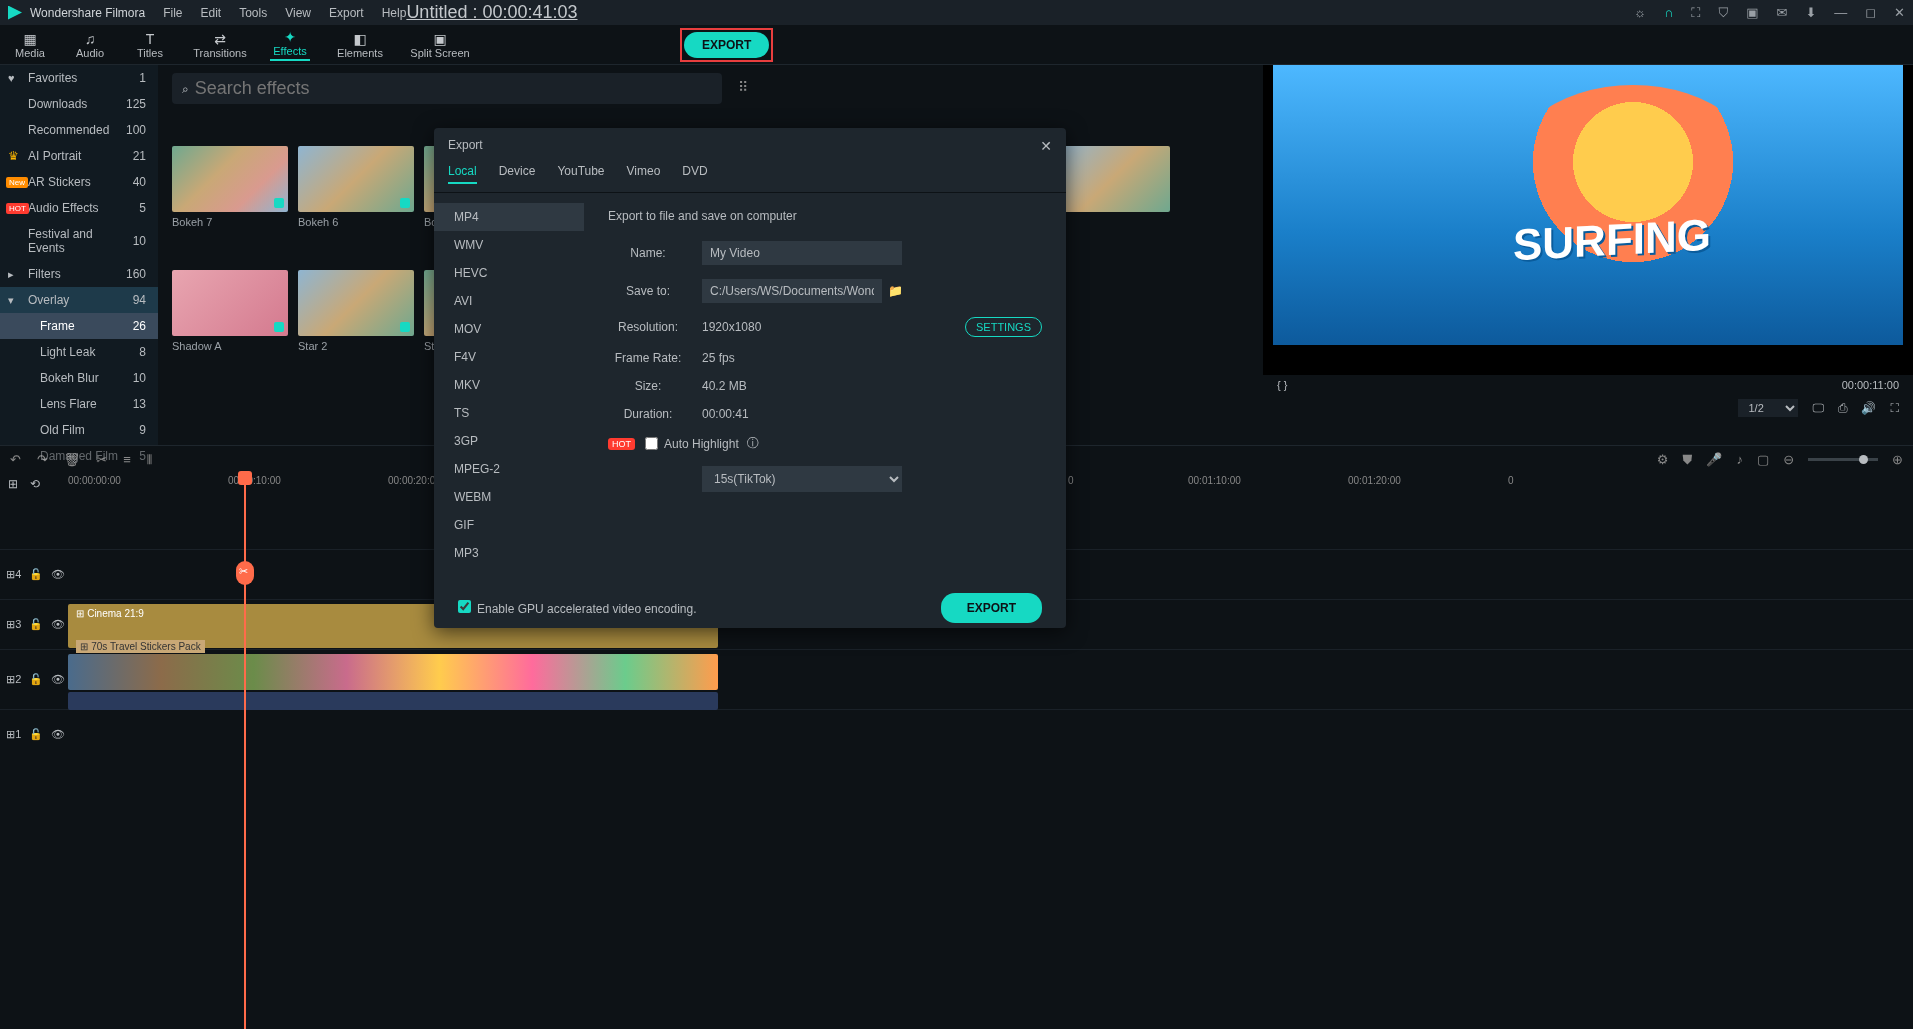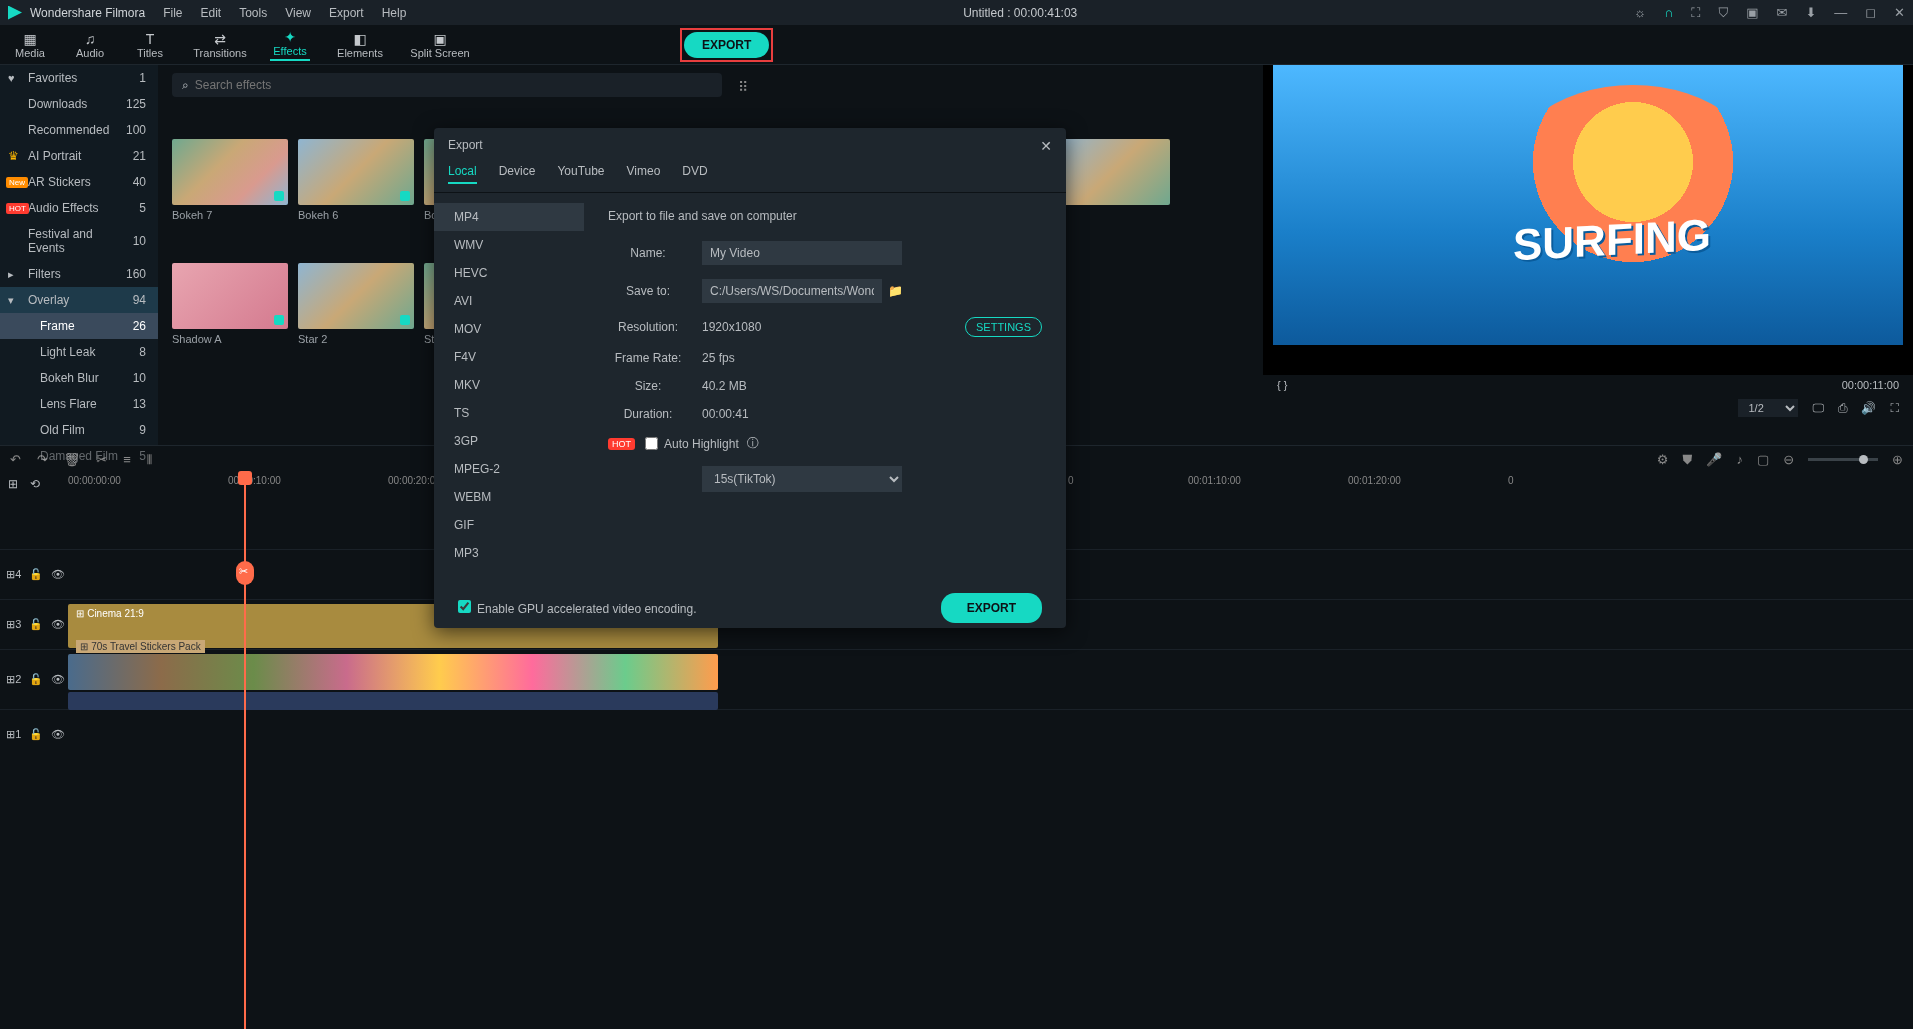--- a/index.html
+++ b/index.html
@@ -4,21 +4,21 @@
 <style>
 * { margin:0; padding:0; box-sizing:border-box; font-family:"Segoe UI",Arial,sans-serif; }
 body { background:#0d1216; color:#b8bcc0; width:1913px; height:1029px; overflow:hidden; font-size:12px; position:relative; }
 
 
 .titlebar { height:25px; background:#1a2128; display:flex; align-items:center; padding:0 8px; }
 .titlebar .logo { width:14px; height:14px; background:#16d9c3; clip-path:polygon(0 0,100% 50%,0 100%); margin-right:8px; }
 .titlebar .brand { color:#d0d4d8; margin-right:18px; font-size:12px; }
 .titlebar .menu { display:flex; gap:18px; }
 .titlebar .menu span { cursor:pointer; font-size:12px; }
-.titlebar .center { flex:1; text-align:center; color:#c4c8cc; font-size:12px; }
+.titlebar .center { flex:1; color:#c4c8cc; font-size:18px;text-decoration:underline; }
 .titlebar .right { display:flex; gap:18px; align-items:center; }
 .titlebar .right span { cursor:pointer; font-size:13px; color:#9aa0a6; }
 .titlebar .wbtn { cursor:pointer; }
 
 
 .toptabs { height:40px; background:#0d1216; display:flex; align-items:center; border-bottom:1px solid #1e262d; position:relative; }
 .toptabs .tab { width:60px; text-align:center; padding:3px 0; cursor:pointer; font-size:11px; }
 .toptabs .tab.wide { width:80px; }
 .toptabs .tab .ico { font-size:14px; display:block; color:#c4c8cc; }
 .toptabs .tab.active { color:#16d9c3; }
@@ -34,21 +34,21 @@
 .side-item .ico { position:absolute; left:8px; font-size:11px; }
 .side-item.selected { background:#1e3a4a; }
 .side-item.sub { padding-left:40px; }
 .side-item.sub.selected { background:#3a4a5c; color:#fff; }
 .badge-new { background:#ff8c00; color:#fff; font-size:8px; padding:1px 3px; border-radius:2px; position:absolute; left:6px; }
 .badge-hot { background:#ff3b30; color:#fff; font-size:8px; padding:1px 3px; border-radius:2px; position:absolute; left:6px; }
 .badge-star { color:#ffb800; position:absolute; left:8px; }
 
 .content { flex:1; background:#0d1216; padding:8px 8px 0 14px; position:relative; }
 .searchbar { background:#1a2128; border-radius:4px; padding:5px 10px; display:flex; align-items:center; margin-bottom:10px; width:550px; }
-.searchbar input { background:none; border:none; color:#ffffff; outline:none; flex:1; font-size:12px; }
+.searchbar input { background:none; border:none; color:#ffffff; outline:none; flex:1; font-size:18px; }
 .grid-ico { position:absolute; left:580px; top:14px; font-size:14px; color:#888; cursor:pointer; }
 .thumbs { display:flex; flex-wrap:wrap; gap:10px; }
 .thumb { width:116px; cursor:pointer;margin-top:32px; }
 .thumb .img { width:116px; height:66px; background:linear-gradient(135deg,#6fa88f 0%,#c9a876 40%,#d99a8f 70%,#8fb5d1 100%); border-radius:2px; position:relative; }
 .thumb .img .dl { position:absolute; right:4px; bottom:4px; width:10px; height:10px; background:#16d9c3; border-radius:2px; }
 .thumb .img.alt { background:linear-gradient(135deg,#8fb5d1 0%,#c9a876 50%,#6fa88f 100%); }
 .thumb .img.pink { background:linear-gradient(135deg,#e8a5b0 0%,#d47a8f 100%); }
 .thumb .label { font-size:11px; margin-top:4px; color:#9aa0a6; }
 
 .preview { width:650px; background:#000; position:relative; }

